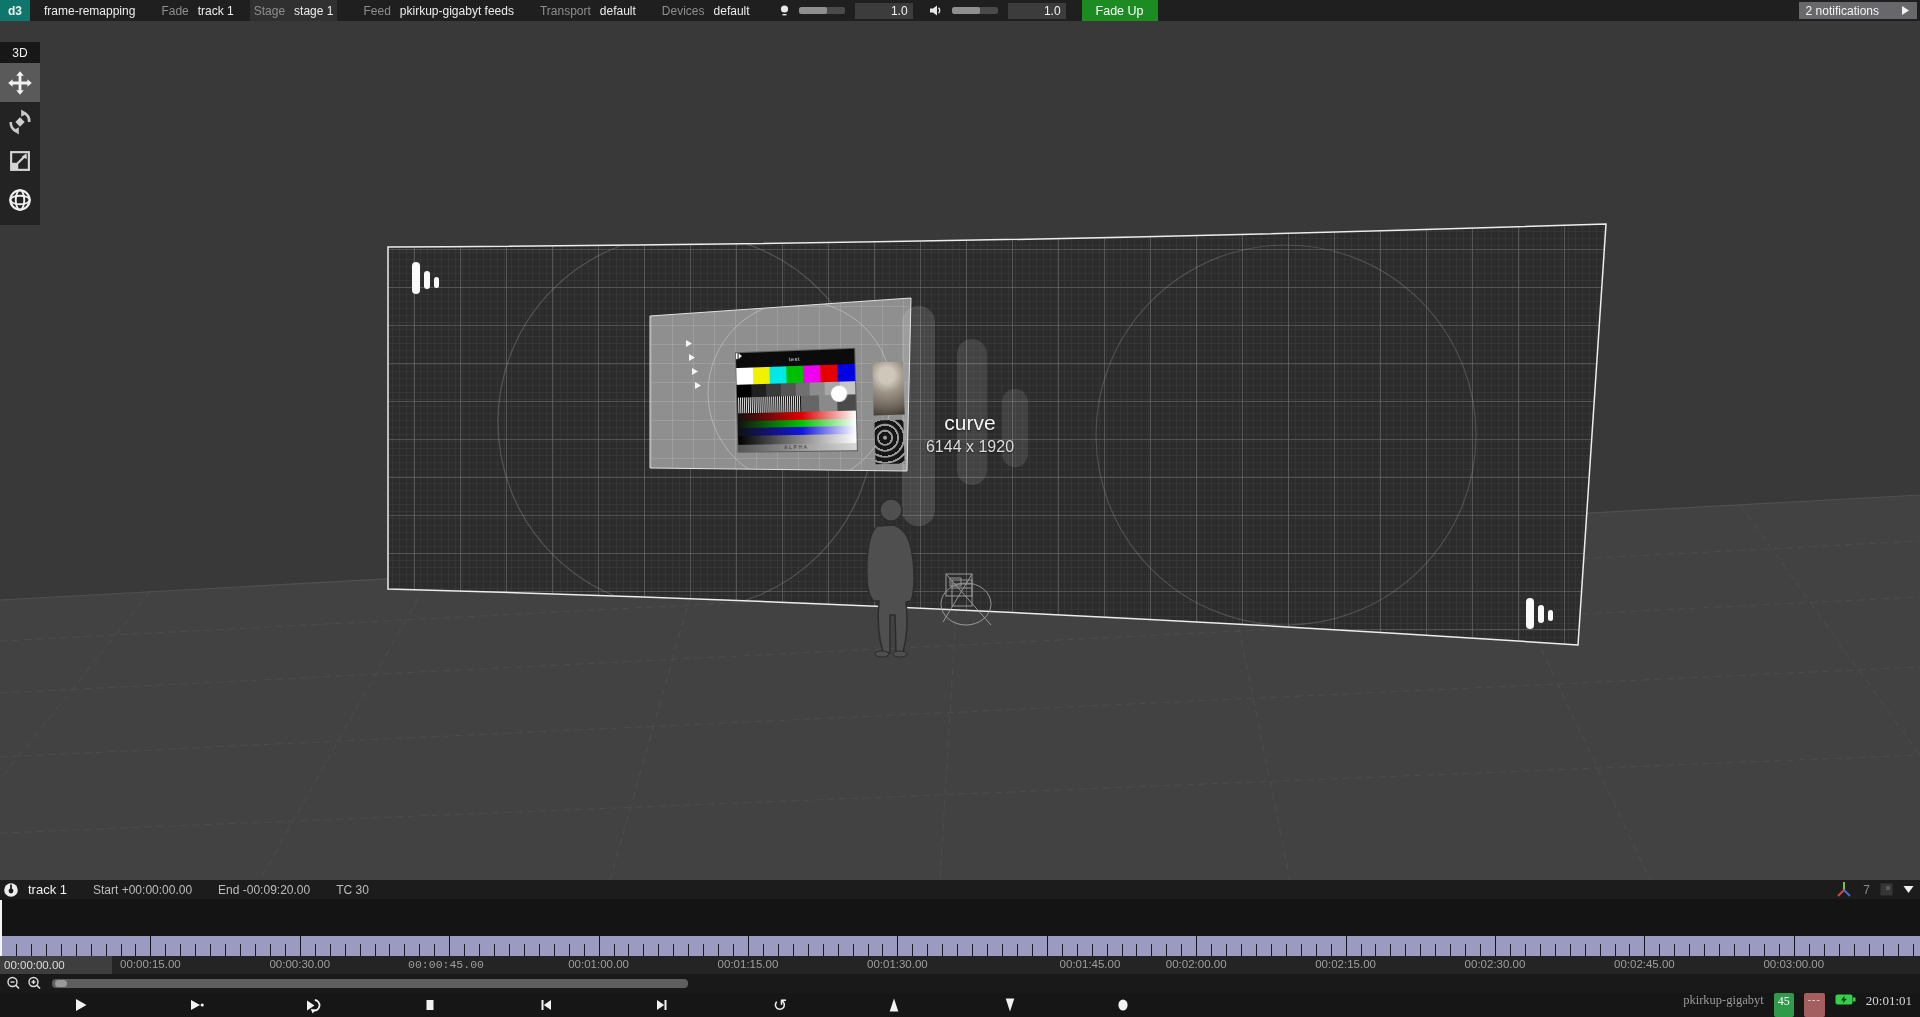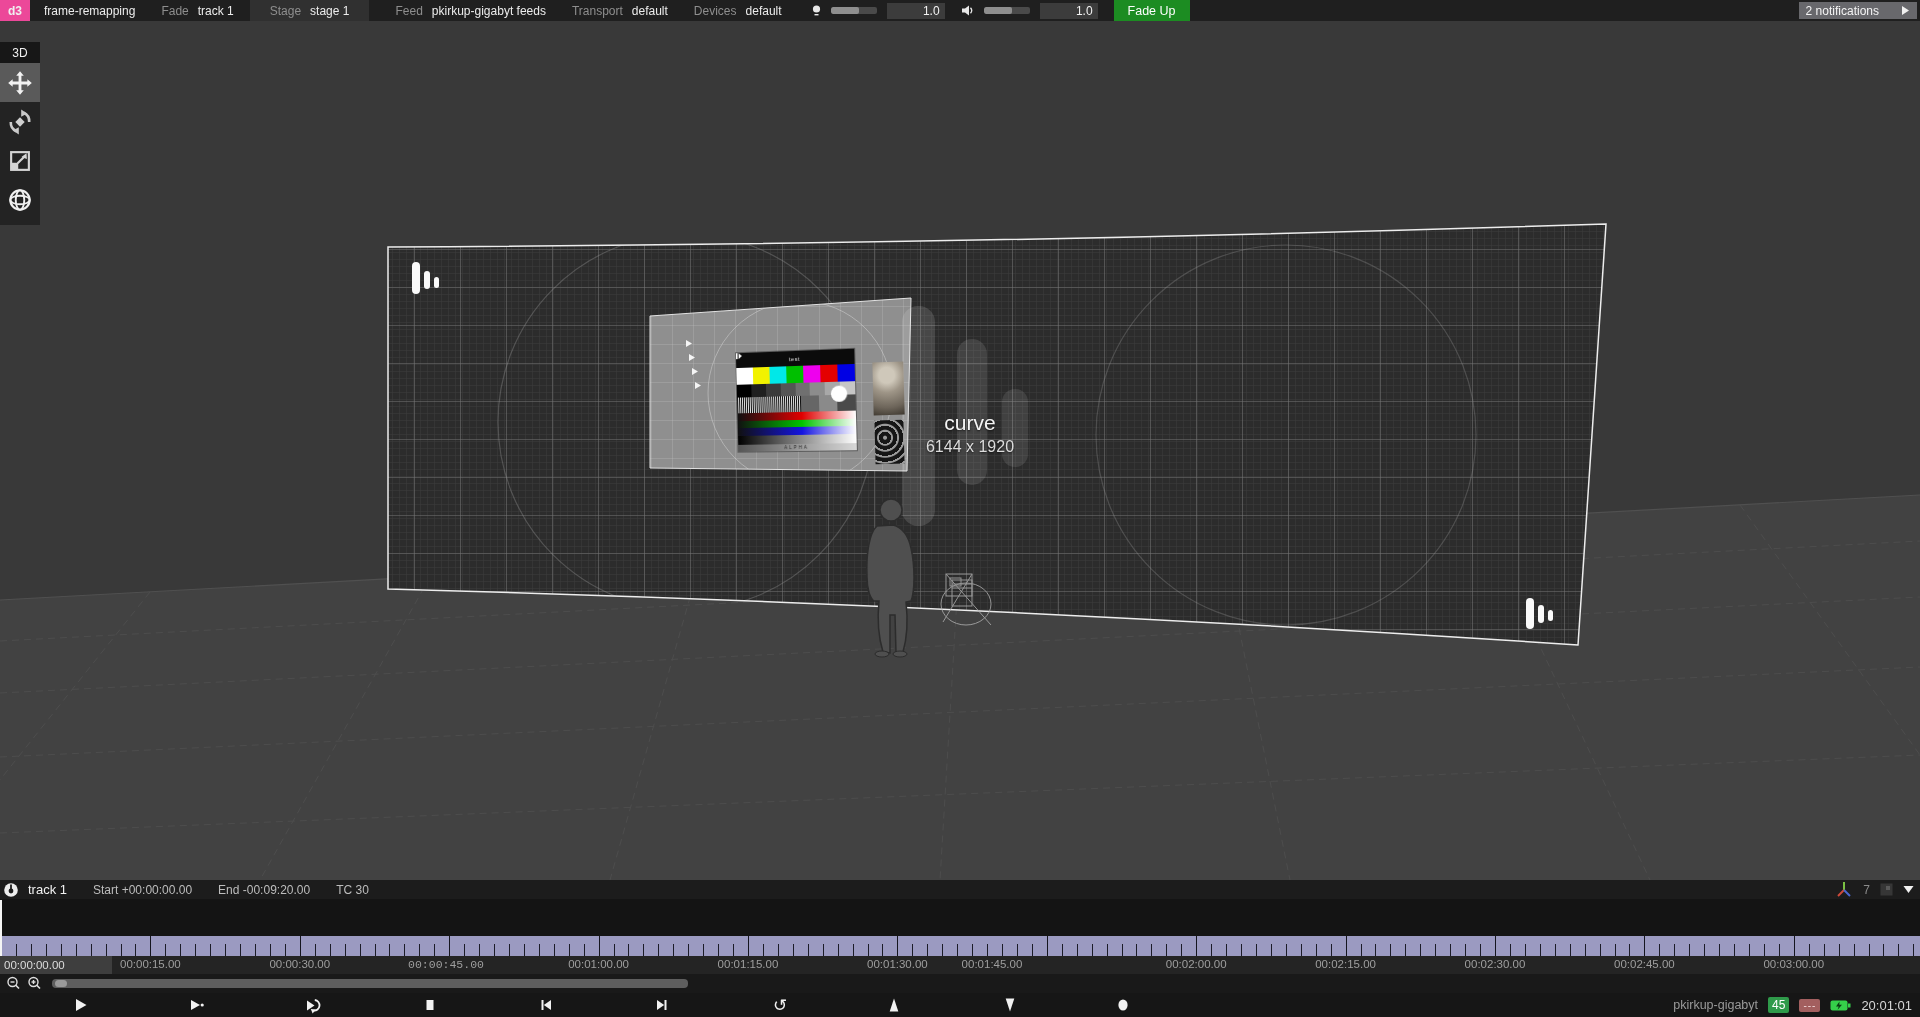--- a/index.html
+++ b/index.html
@@ -5,27 +5,27 @@
   * { margin:0; padding:0; box-sizing:border-box; }
   html,body { background:#000; }
   #app {
     position:relative; width:1920px; height:1017px; overflow:hidden;
     background:#393939; font-family:"Liberation Sans", sans-serif;
     -webkit-font-smoothing:antialiased; color:#e8e8e8;
   }
   
   #topbar { position:absolute; top:0; left:0; width:1920px; height:21px;
     background:#1f1f1f; display:flex; align-items:center; font-size:12px; z-index:30; }
-  .d3box { width:30px; height:21px; background:#ec4899; display:flex; align-items:center;
+  .d3box { width:30px; height:21px; background:#0f766e; display:flex; align-items:center;
     justify-content:center; color:#f0f0f0; font-weight:bold; }
   .proj { margin-left:14px; color:#ececec; }
   .menu { display:flex; align-items:center; height:21px; margin-left:26px; cursor:default; }
   .menu .mlabel { color:#8e8e8e; margin-right:9px; }
   .menu .mvalue { color:#ececec; }
-  .menu.hl { background:#303030; padding:0 20px; margin-left:16px; }
+  .menu.hl { background:#303030; padding:0 4px; margin-left:16px; }
   .slider { width:46px; height:7px; border-radius:2px; background:#4a4a4a; margin-left:8px; position:relative; overflow:hidden; }
   .slider .fill { position:absolute; left:0; top:0; bottom:0; width:62%; background:#8f8f8f; border-radius:2px; }
   .valbox { width:58px; height:16px; background:#3c3c3c; color:#f2f2f2; text-align:right;
     padding:1px 5px 0 0; margin-left:10px; font-size:12px; }
   #fade-up { height:21px; padding:0 14px; margin-left:16px; border:none; color:#fff;
     font-size:12.5px; font-family:inherit; cursor:pointer; }
   #notif { position:absolute; right:3px; top:2px; height:17px; background:#68686c;
     display:flex; align-items:center; padding:0 7px; gap:22px; cursor:pointer; }
   #notif span { font-size:12px; color:#f4f4f4; }
   
@@ -76,21 +76,21 @@
   .tclabel { position:absolute; top:2px; width:110px; text-align:center; font-size:11.5px; color:#9e9e9e; }
   .tclabel.first { left:0; width:112px; text-align:left; padding-left:4px; background:#3e3e3e; color:#dcdcdc; top:0; height:18px; line-height:18px; }
   #playhead { position:absolute; left:0; top:20px; width:2px; height:56px; background:#f5f5f5; z-index:5; }
   #zoomrow { position:absolute; top:94px; left:0; right:0; height:19px; background:#191919; display:flex; align-items:center; }
   #hscroll { position:absolute; left:52px; top:5px; width:636px; height:9px; border-radius:4px; background:#5e5e5e; cursor:pointer; }
   #hscroll .knob { position:absolute; left:3px; top:1px; width:12px; height:7px; border-radius:4px; background:#9a9a9a; }
   #transportrow { position:absolute; top:113px; left:0; right:0; height:24px; background:#161616; }
   .tbtn { position:absolute; top:2px; width:20px; height:20px; background:none; border:none;
     display:flex; align-items:center; justify-content:center; cursor:pointer; padding:0; }
   .tbtn svg { display:block; }
-  #status { position:absolute; right:8px; top:0; height:24px; display:flex; align-items:center; gap:10px; }
+  #status { position:absolute; right:8px; top:0; height:24px; display:flex; gap:10px;font-family:Liberation Serif, serif; }
   #status .machine { color:#9a9a9a; font-size:12.5px; }
   .badge { font-size:12px; padding:1px 4px; border-radius:2px; color:#fff; }
   #health-badge { font-size:10px; letter-spacing:1px; color:#f2d8d8; }
   #status .clock { color:#d6d6d6; font-size:13px; }
   .zoomicon { margin-left:6px; cursor:pointer; }
 </style>
 </head>
 <body>
 
 <div id="app">
@@ -504,21 +504,21 @@
         <div class="tickmaj" style="left: 1793.8px;"></div>
       </div>
     <div id="ruler-labels">
         <div class="tclabel first">00:00:00.00</div>
         <div class="tclabel" style="left: 95.4px;">00:00:15.00</div>
         <div class="tclabel" style="left: 244.8px;">00:00:30.00</div>
         <div class="tclabel" style="left: 391px; font-family: Liberation Mono, monospace;">00:00:45.00</div>
         <div class="tclabel" style="left: 543.6px;">00:01:00.00</div>
         <div class="tclabel" style="left: 693px;">00:01:15.00</div>
         <div class="tclabel" style="left: 842.4px;">00:01:30.00</div>
-        <div class="tclabel" style="left: 937px;">00:01:45.00</div>
+        <div class="tclabel" style="left: 1035px;">00:01:45.00</div>
         <div class="tclabel" style="left: 1141.2px;">00:02:00.00</div>
         <div class="tclabel" style="left: 1290.6px;">00:02:15.00</div>
         <div class="tclabel" style="left: 1440px;">00:02:30.00</div>
         <div class="tclabel" style="left: 1589.4px;">00:02:45.00</div>
         <div class="tclabel" style="left: 1738.8px;">00:03:00.00</div>
       </div>
     <div id="playhead"></div>
 
     <div id="zoomrow">
       <svg class="zoomicon" width="15" height="15">

